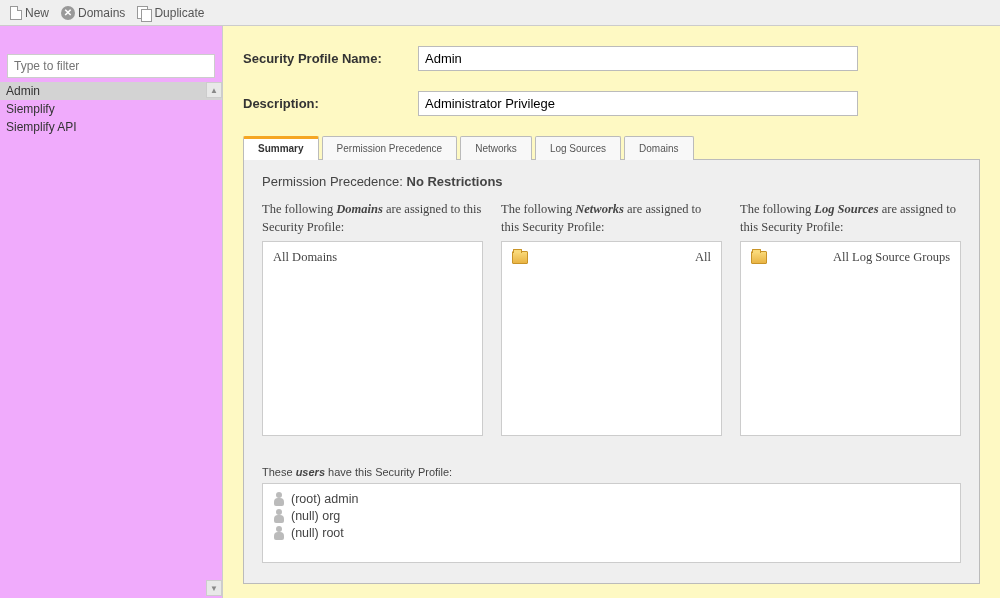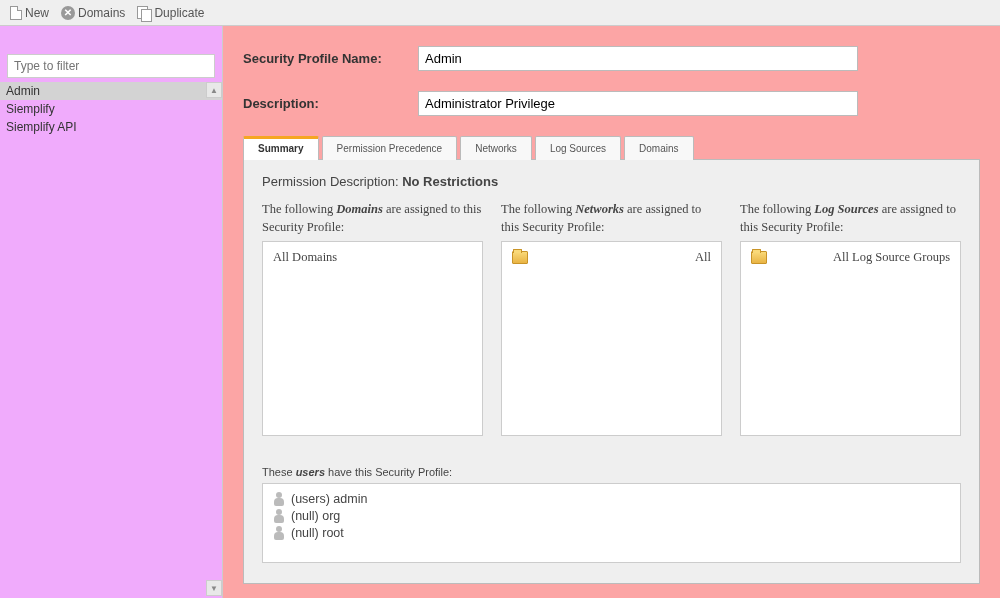--- a/index.html
+++ b/index.html
@@ -132,21 +132,21 @@
       justify-content: center;
       font-size: 8px;
       color: #888;
       cursor: pointer;
     }
     .scroll-arrow.up { top: 0; }
     .scroll-arrow.down { bottom: 2px; }
     .right-panel {
       flex: 1;
       padding: 20px 20px 0 20px;
-      background: #fca5a5;
+      background: #fef9c3;
       overflow: hidden;
     }
     .form-row {
       display: flex;
       align-items: center;
       margin-bottom: 20px;
     }
     .form-label {
       width: 175px;
       font-weight: bold;
@@ -342,21 +342,21 @@
     <div class="tabs">
       <div class="tab active">Summary</div>
       <div class="tab">Permission Precedence</div>
       <div class="tab">Networks</div>
       <div class="tab">Log Sources</div>
       <div class="tab">Domains</div>
     </div>
 
     <div class="tab-content">
       <div class="perm-line">
-        <span>Permission Description: </span><strong>No Restrictions</strong>
+        <span>Permission Precedence: </span><strong>No Restrictions</strong>
       </div>
 
       <div class="cards-row">
         <div class="card-col">
           <div class="card-title">
             <span>The following </span><em>Domains</em><span> are assigned to this Security Profile:</span>
           </div>
           <div class="card-box">
             <span>All Domains</span>
           </div>
@@ -384,21 +384,21 @@
           </div>
         </div>
       </div>
 
       <div class="users-title">
         <span>These </span><em>users</em><span> have this Security Profile:</span>
       </div>
       <div class="users-box">
         <div class="user-item">
           <span class="person-icon"></span>
-          <span>(users) admin</span>
+          <span>(root) admin</span>
         </div>
         <div class="user-item">
           <span class="person-icon"></span>
           <span>(null) org</span>
         </div>
         <div class="user-item">
           <span class="person-icon"></span>
           <span>(null) root</span>
         </div>
       </div>

